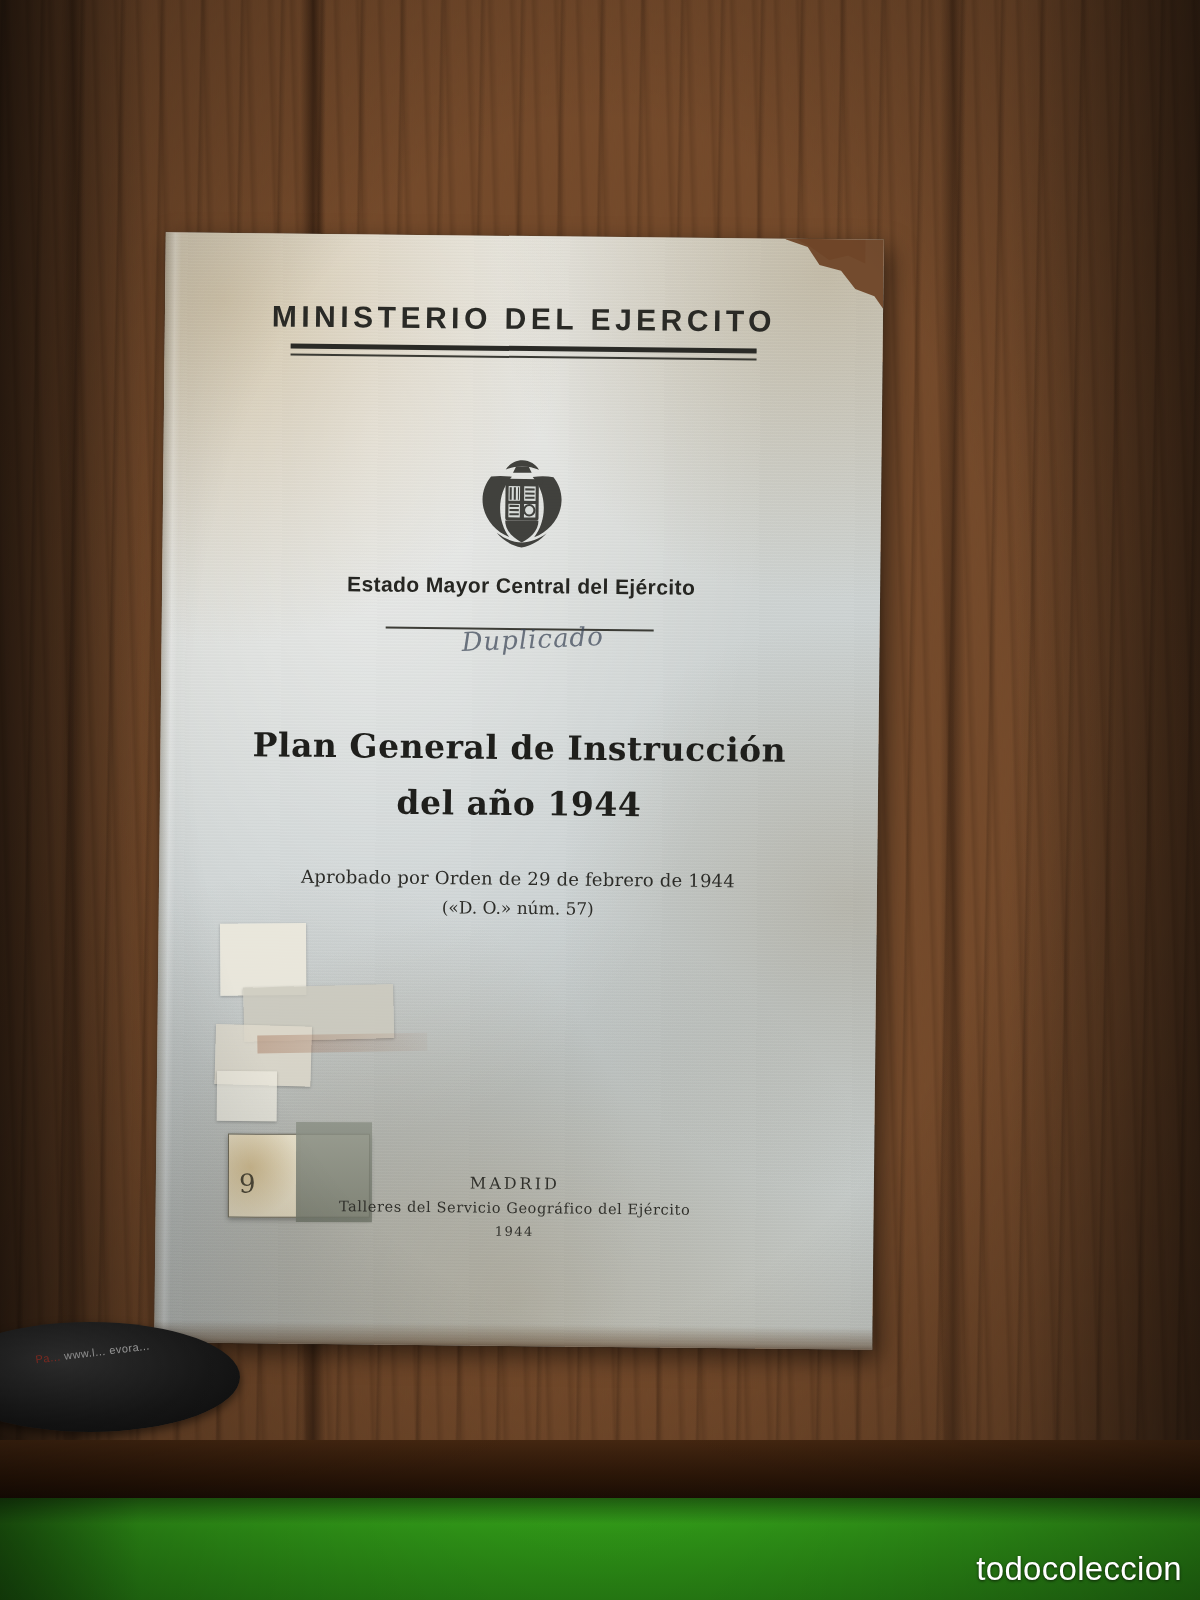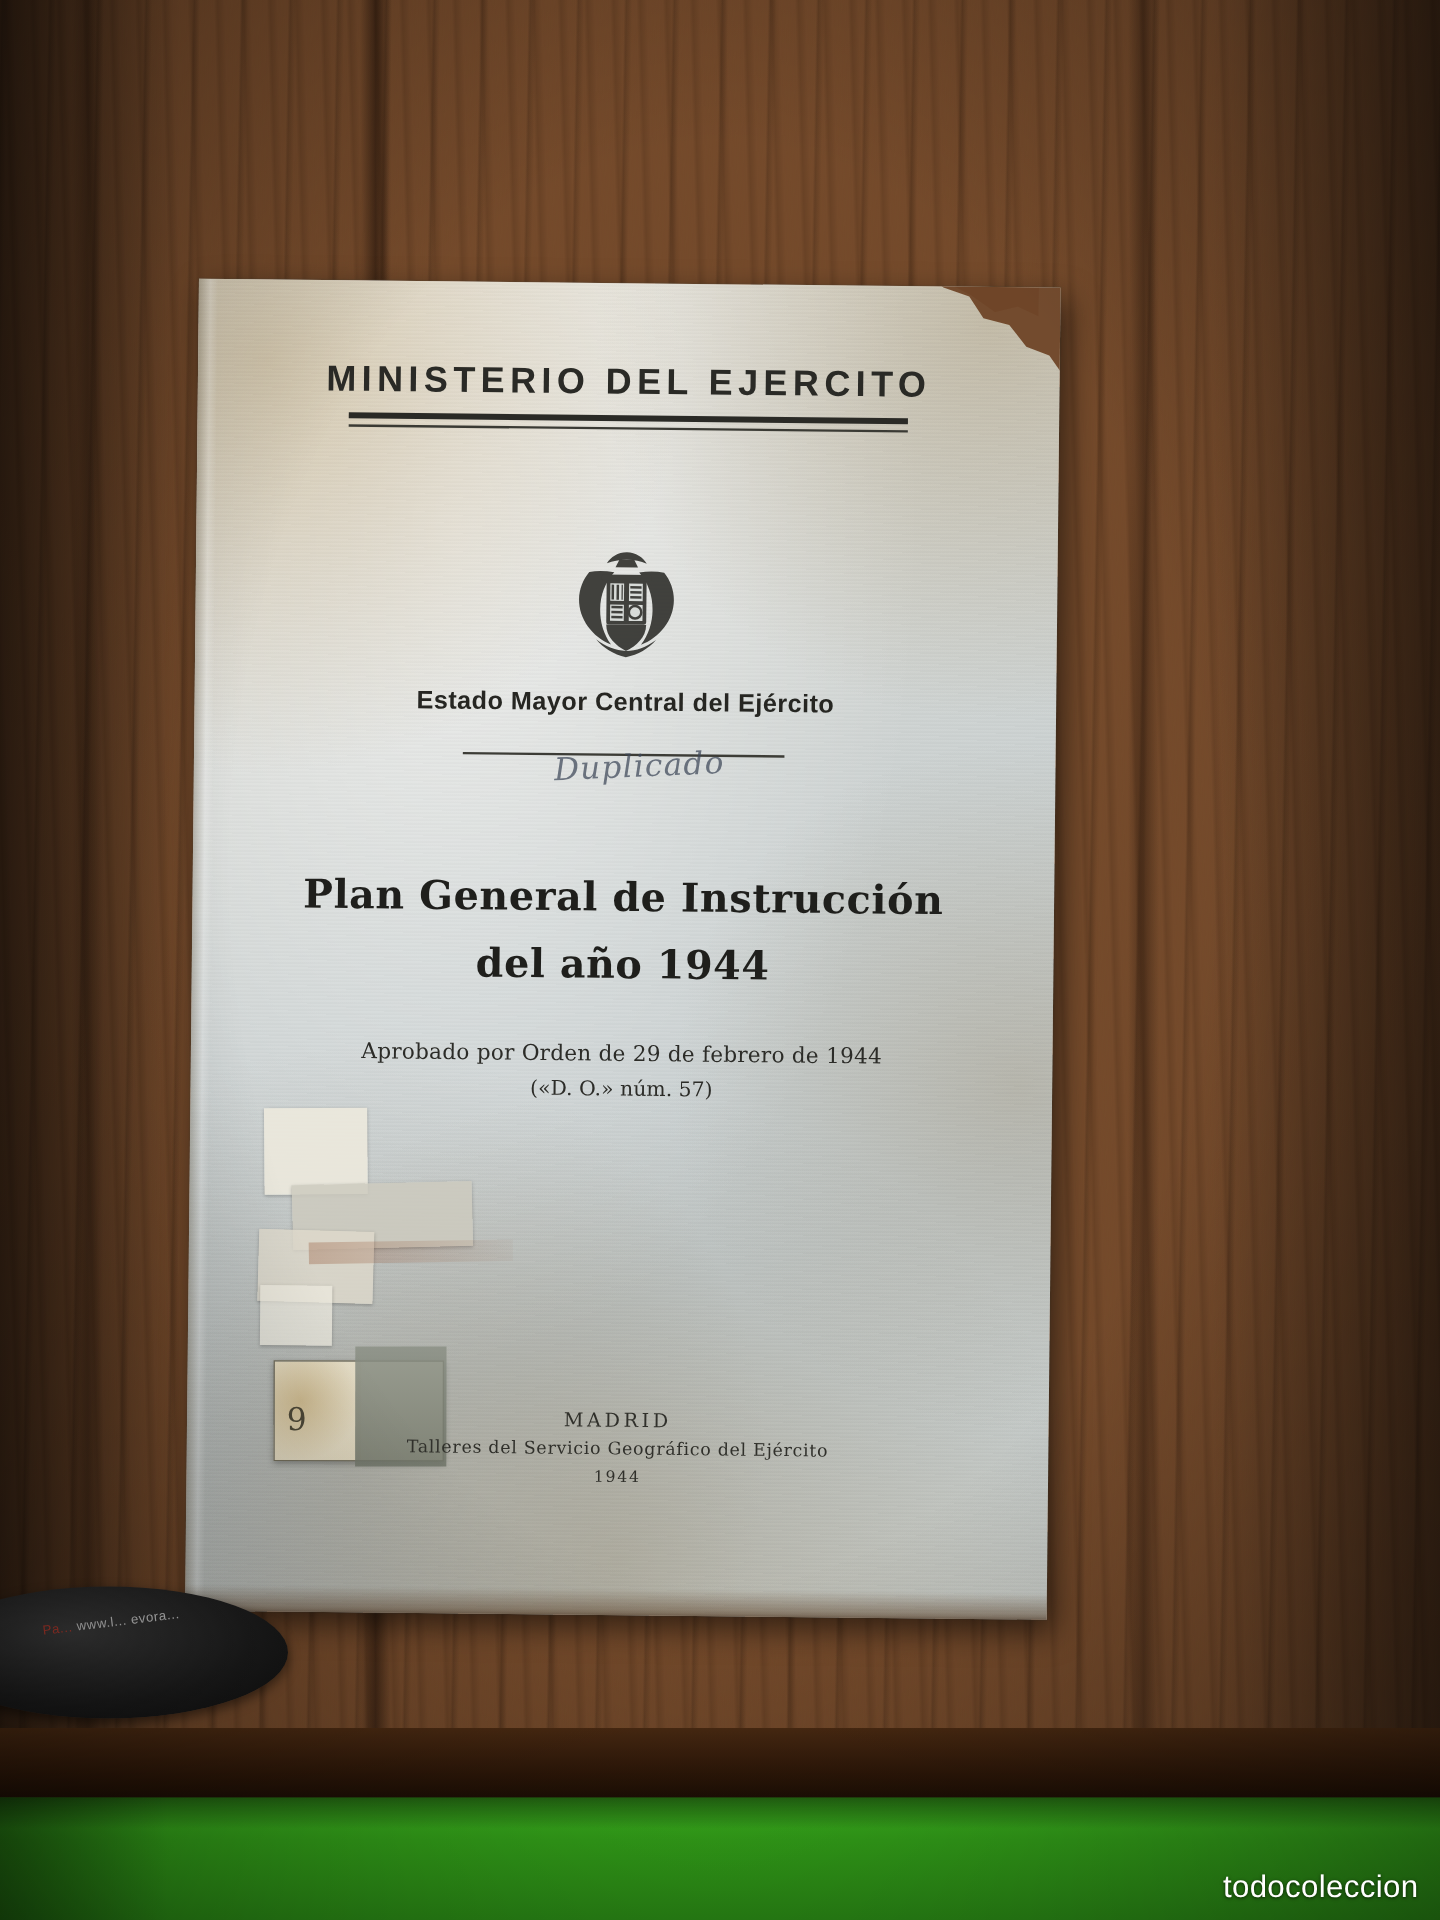--- a/index.html
+++ b/index.html
@@ -388,21 +388,21 @@
     opacity: .85;
     transform: rotate(-0.5deg);
   }
 
   
   .watermark {
     position: absolute;
     right: 18px;
     bottom: 12px;
     font-family: "Liberation Sans", sans-serif;
-    font-size: 26px;
+    font-size: 33px;
     color: #ffffff;
     letter-spacing: .3px;
     text-shadow: 0 1px 3px rgba(0,0,0,0.7);
   }
 
   .vignette {
     position: absolute;
     inset: 0;
     pointer-events: none;
     background: radial-gradient(ellipse at 50% 45%, rgba(0,0,0,0) 48%, rgba(0,0,0,0.42) 100%);

